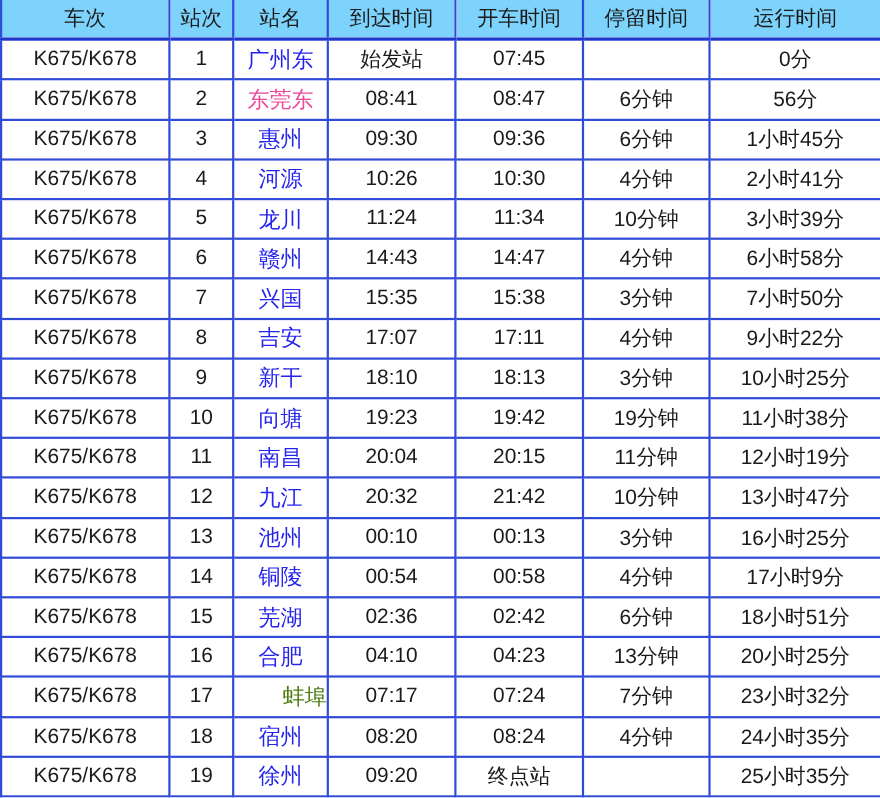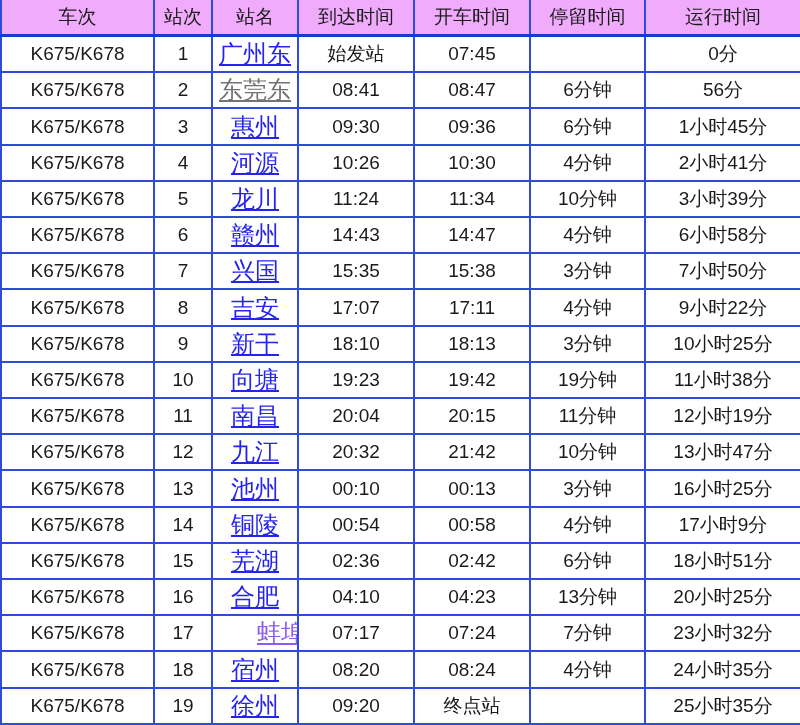--- a/index.html
+++ b/index.html
@@ -27,36 +27,35 @@
 
   th, td {
     border: 2px solid #2f4bd7;
     text-align: center;
     vertical-align: middle;
     padding: 0;
     white-space: nowrap;
     overflow: hidden;
   }
   thead th {
-    background: #f0abfc;
+    background: #7dd3fc;
     border-top: 0;
     border-bottom: 3px solid #1f37cc;
     font-weight: normal;
     font-size: 19px;
     color: #1a1a1a;
     height: 34px;
   }
   tbody td {
     background: #ffffff;
     font-size: 19px;
     color: #1a1a1a;
   }
   tbody a.station-link {
-    text-decoration: underline;
-    font-size: 24px;
+    font-size: 20px;
     cursor: pointer;
   }
 </style>
 </head>
 <body>
 
 <table class="timetable">
   <colgroup>
     <col class="c-train">
       <col class="c-seq">
@@ -83,21 +82,21 @@
         <td>1</td>
         <td><a class="station-link" style="color: rgb(36, 36, 238);">广州东</a></td>
         <td>始发站</td>
         <td>07:45</td>
         <td></td>
         <td>0分</td>
       </tr>
       <tr>
         <td>K675/K678</td>
         <td>2</td>
-        <td><a class="station-link" style="color: #737373;">东莞东</a></td>
+        <td><a class="station-link" style="color: #ec4899;">东莞东</a></td>
         <td>08:41</td>
         <td>08:47</td>
         <td>6分钟</td>
         <td>56分</td>
       </tr>
       <tr>
         <td>K675/K678</td>
         <td>3</td>
         <td><a class="station-link" style="color: rgb(36, 36, 238);">惠州</a></td>
         <td>09:30</td>
@@ -218,21 +217,21 @@
         <td>16</td>
         <td><a class="station-link" style="color: rgb(36, 36, 238);">合肥</a></td>
         <td>04:10</td>
         <td>04:23</td>
         <td>13分钟</td>
         <td>20小时25分</td>
       </tr>
       <tr>
         <td>K675/K678</td>
         <td>17</td>
-        <td><a class="station-link" style="color: #8b5cf6; margin-left: 44px;">蚌埠</a></td>
+        <td><a class="station-link" style="color: #4d7c0f; margin-left: 44px;">蚌埠</a></td>
         <td>07:17</td>
         <td>07:24</td>
         <td>7分钟</td>
         <td>23小时32分</td>
       </tr>
       <tr>
         <td>K675/K678</td>
         <td>18</td>
         <td><a class="station-link" style="color: rgb(36, 36, 238);">宿州</a></td>
         <td>08:20</td>

